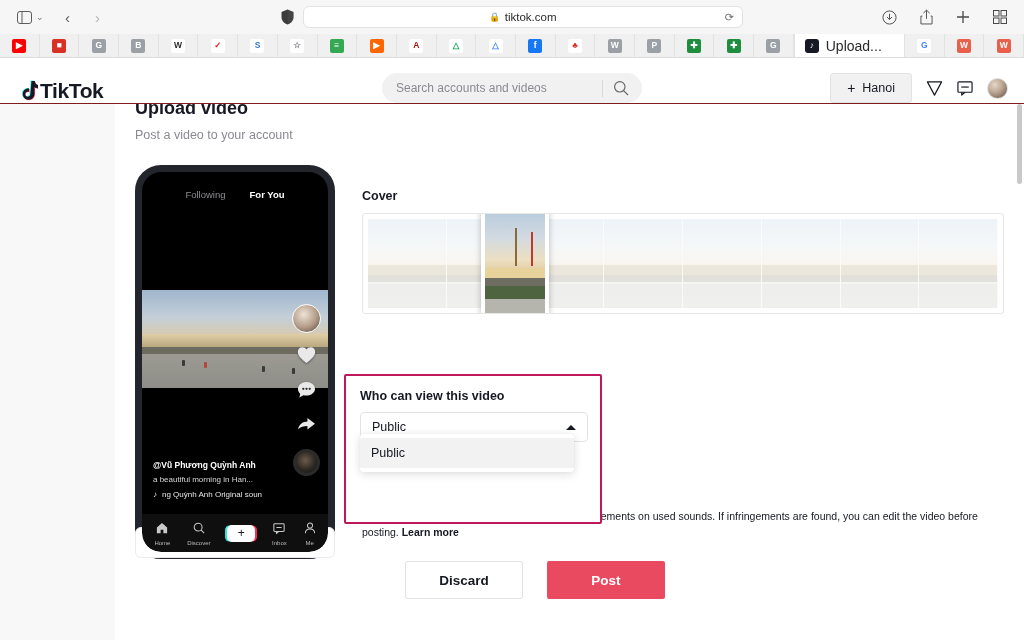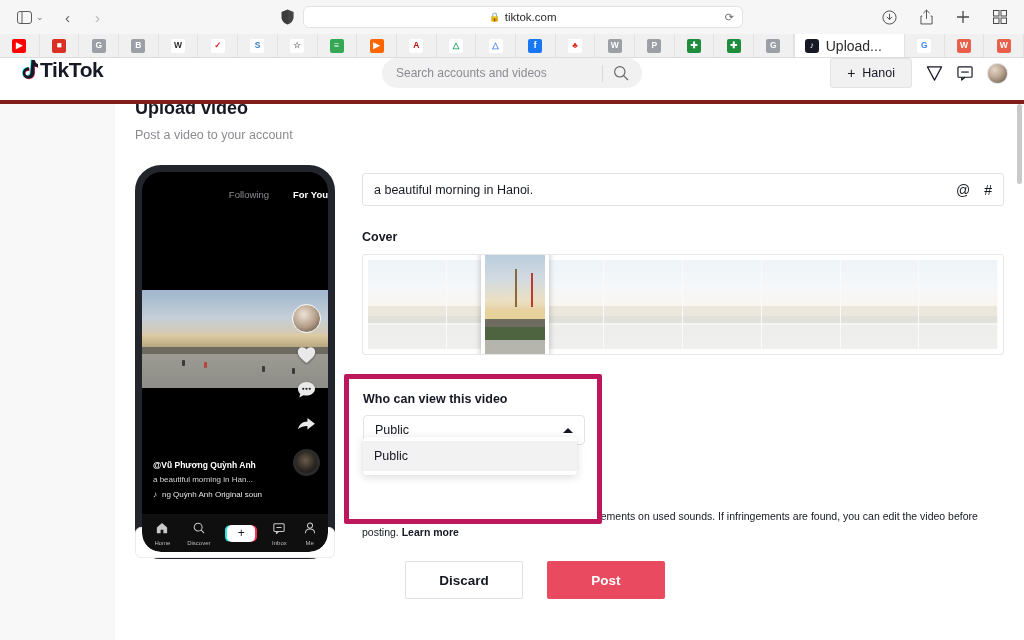--- a/index.html
+++ b/index.html
@@ -93,22 +93,22 @@
   }
   .bm.active-tab .tab-label {
     font-size: 14px; color: #2b2b2b;
     white-space: nowrap; overflow: hidden;
   }
 
   
   .tt-header {
     height: 46px;
     background: #fff;
-    border-bottom: 4px solid #7f1d1d;
-    display: flex; align-items: flex-start;
+    border-bottom: 1px solid #7f1d1d;
+    display: flex; align-items: flex-end;
     padding: 0 16px;
     position: relative;
     z-index: 30;
   }
   .tt-logo {
     display: flex; align-items: center; gap: 2px;
     margin-left: 2px;
   }
   .tt-logo-text {
     font-size: 21px; font-weight: bold; color: #161823;
@@ -191,21 +191,21 @@
     flex-shrink: 0;
   }
   .phone-screen {
     position: absolute; inset: 0;
     background: #000;
     border-radius: 19px;
     overflow: hidden;
   }
   .phone-tabs {
     position: absolute; top: 17px; left: 0; right: 0;
-    display: flex; justify-content: flex-end; gap: 24px;
+    display: flex; justify-content: center; gap: 24px;
     z-index: 5;
   }
   .phone-tab { font-size: 9.5px; color: #8d8d92; }
   .phone-tab.active { color: #fff; font-weight: bold; }
   .phone-video {
     position: absolute;
     top: 118px; left: 0; right: 0;
     height: 98px;
     background:
       linear-gradient(180deg, #9fb6cd 0%, #c4cfd8 28%, #d8c9ae 47%, #cdb593 58%, #8f8f86 70%, #9a9a92 100%);
@@ -343,21 +343,21 @@
   .cs-bridge2 { position:absolute; left:0; right:0; top:63%; height:7%; background:#6f6d62;}
   .cs-green { position:absolute; left:0; right:0; top:70%; height:12%; background:#4e6340;}
   .cs-road { position:absolute; left:0; right:0; bottom:0; height:18%; background:#b5b5ae;}
   .cs-pole { position:absolute; width:2px; background:#8b6a3a; }
 
   
   .privacy-wrap {
     position: absolute;
     left: -18px; top: 209px;
     width: 258px;
-    border: 5px solid #be185d;
+    border: 2px solid #be185d;
     border-radius: 2px;
     padding: 10px 12px 12px 14px;
     background: #fff;
     z-index: 20;
     height: 150px;
   }
   .select-box {
     margin-top: 8px;
     height: 30px;
     border: 1px solid #e3e3e4;
@@ -727,27 +727,20 @@
                     <path d="M1.6 13.2 C1.6 9.8 4 8.2 7 8.2 C10 8.2 12.4 9.8 12.4 13.2" fill="none" stroke="#c9c9cc" stroke-width="1.2"></path>
                   </svg></span>
                 <span class="nav-label">Me</span>
               </div>
             </div>
         </div>
       </div>
 
       <div class="form-col">
 
-        <div class="caption-input">
-          <span class="caption-text">a beautiful morning in Hanoi.</span>
-          <span class="caption-icons">
-            <span class="ci">@</span>
-            <span class="ci">#</span>
-          </span>
-        </div>
 
         <div class="section-cover">
           <span class="field-label">Cover</span>
           <div class="cover-strip" id="cover-strip">
               <div class="frame">
                 <div class="f-bridge"></div>
                 <div class="f-bridge2"></div>
                 <div class="f-road"></div>
               </div>
               <div class="frame">

